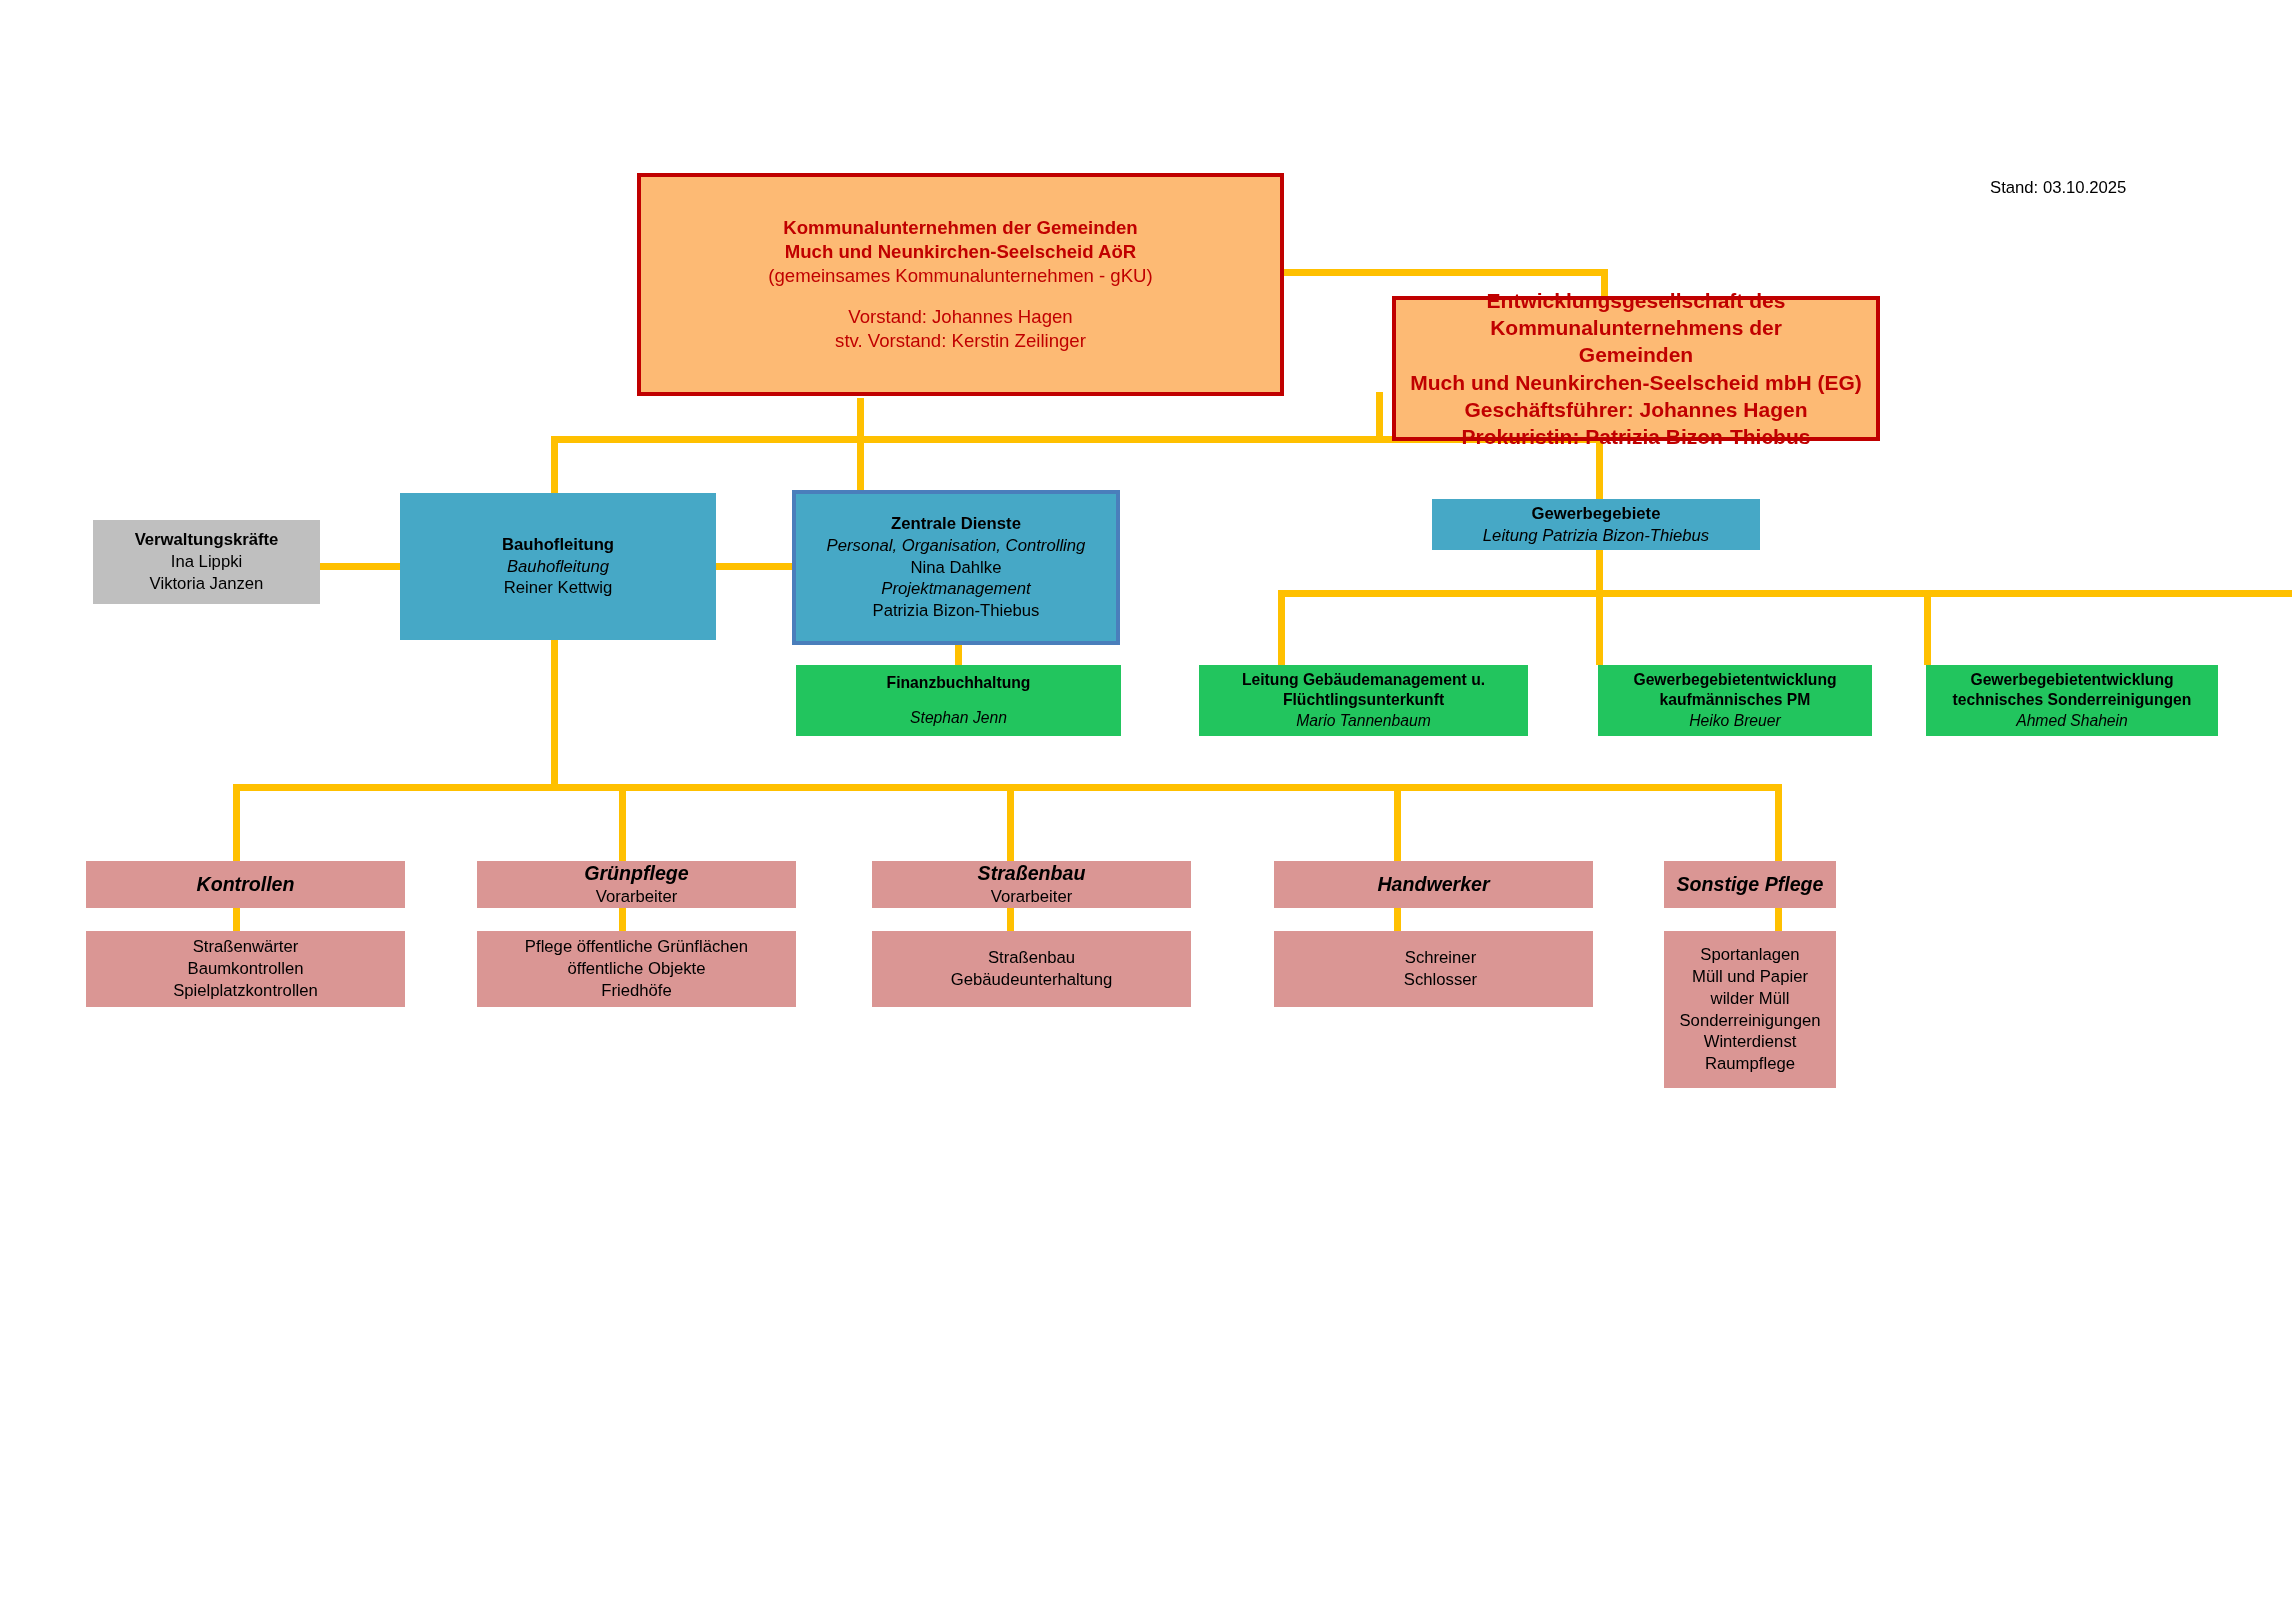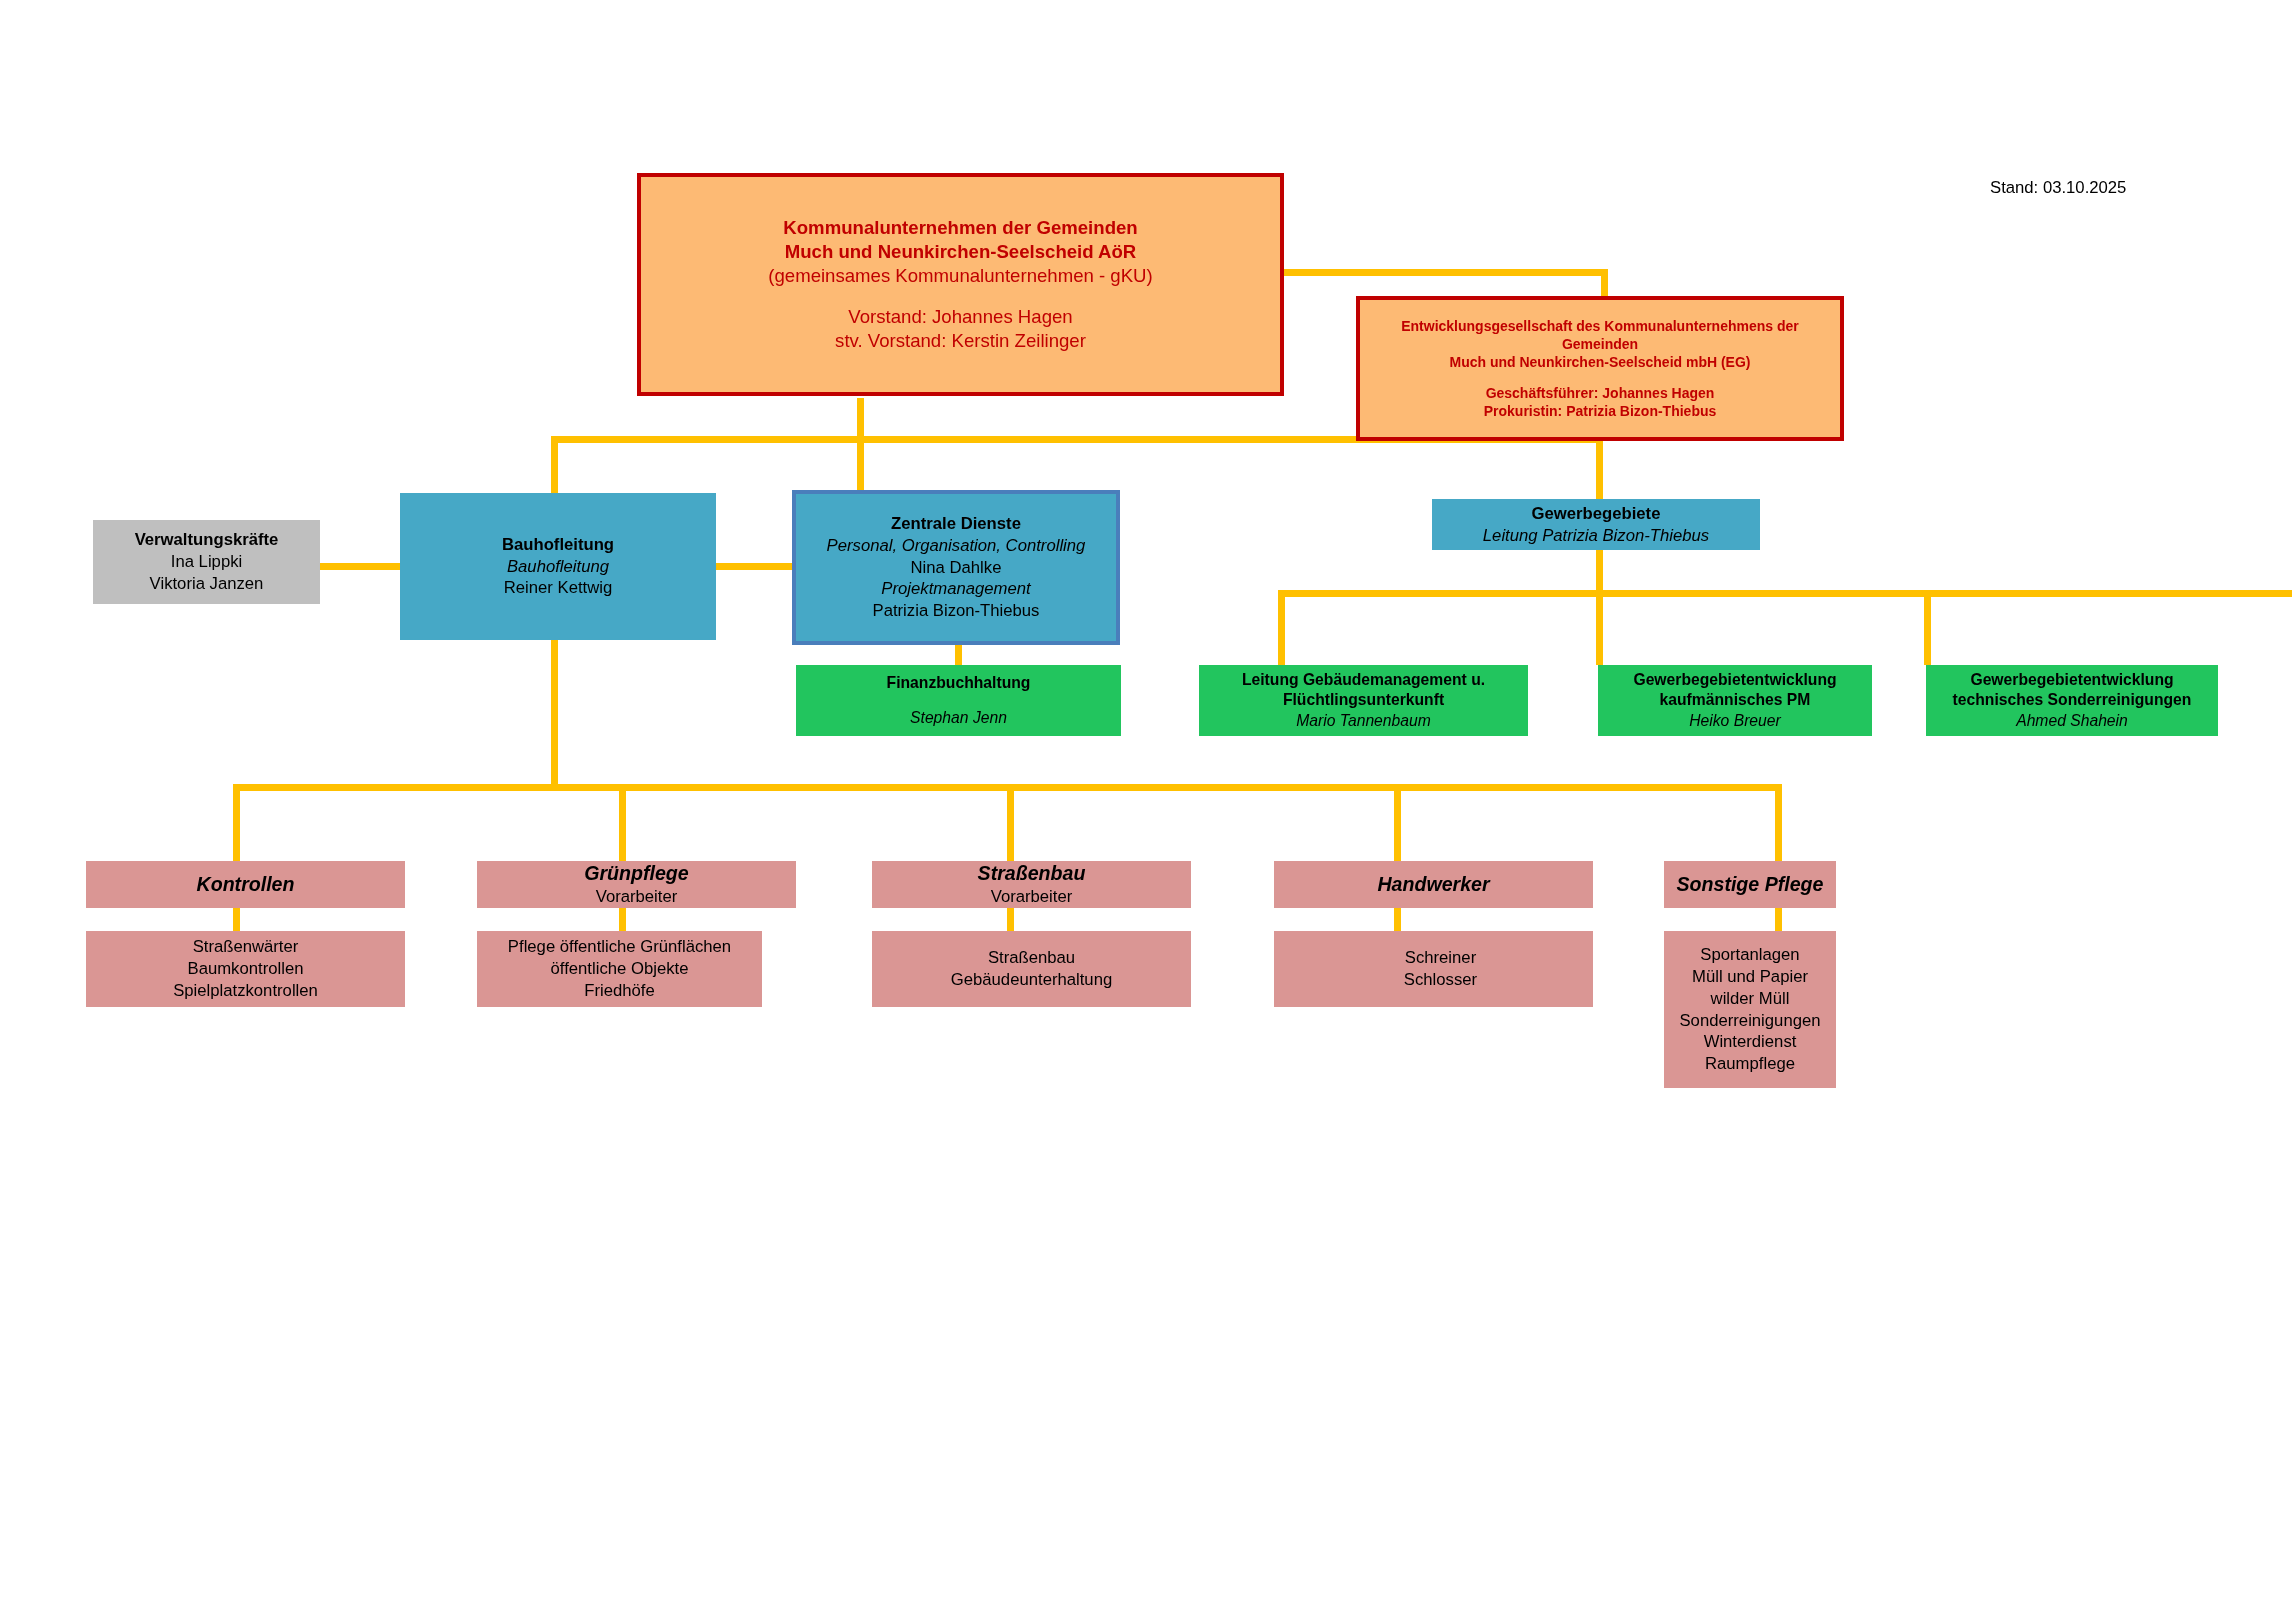--- a/index.html
+++ b/index.html
@@ -41,21 +41,21 @@
 
   
   .redbox {
     border: 4.9px solid #C00000;
     background: #fdba74;
     color: #C00000;
     font-weight: bold;
   }
   #box-gku   { font-size: 18.6px; }
   #box-gku .sub { font-weight: normal; }
-  #box-eg    { font-size: 14px; }
+  #box-eg    { font-size: 21px; margin-left: 36px; }
 
   
   .greybox {
     background: #BFBFBF;
     color: #000000;
     font-size: 16.7px;
   }
   
   .tealbox {
     background: #46A8C6;
@@ -210,21 +210,21 @@
   <div class="box pinkbox" style="left:86px; top:931px; width:319px; height:76px;">
     <span class="ln">Straßenwärter</span>
     <span class="ln">Baumkontrollen</span>
     <span class="ln">Spielplatzkontrollen</span>
   </div>
 
   <div class="box pinkbox" style="left:477px; top:861px; width:319px; height:47px;">
     <span class="ln bolditalic pinkhead">Grünpflege</span>
     <span class="ln">Vorarbeiter</span>
   </div>
-  <div class="box pinkbox" style="left:477px; top:931px; width:285px; height:76px;text-align:center;">
+  <div class="box pinkbox" style="left:477px; top:931px; width:319px; height:76px;text-align:center;">
     <span class="ln">Pflege öffentliche Grünflächen</span>
     <span class="ln">öffentliche Objekte</span>
     <span class="ln">Friedhöfe</span>
   </div>
 
   <div class="box pinkbox" style="left:872px; top:861px; width:319px; height:47px;">
     <span class="ln bolditalic pinkhead">Straßenbau</span>
     <span class="ln">Vorarbeiter</span>
   </div>
   <div class="box pinkbox" style="left:872px; top:931px; width:319px; height:76px;">

